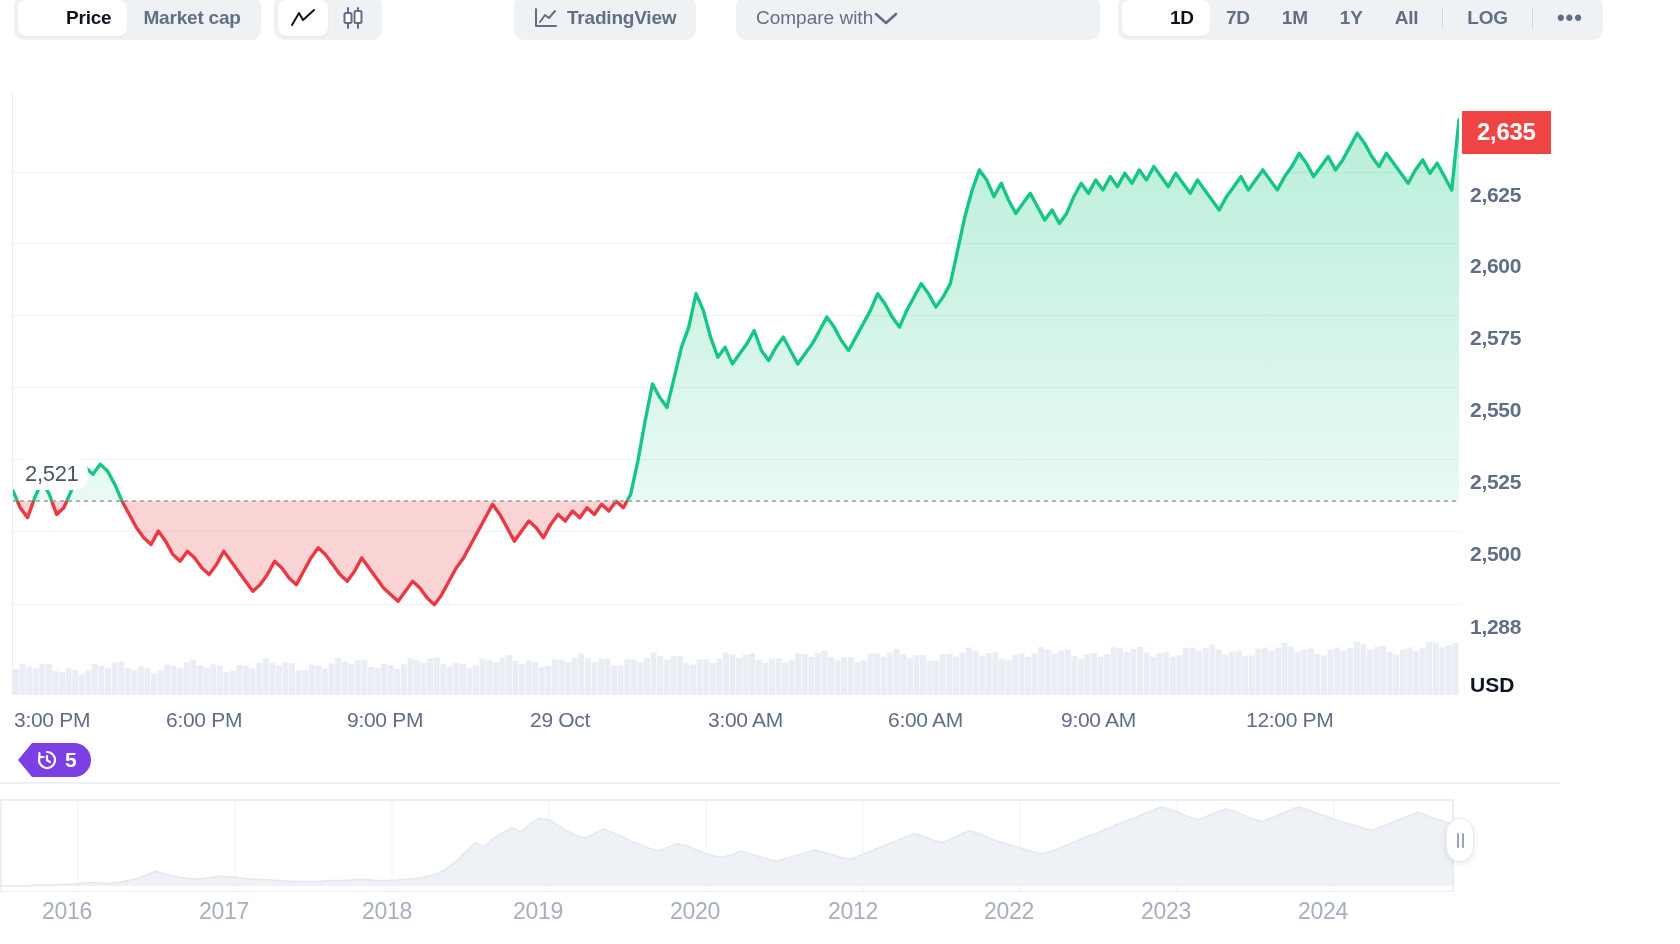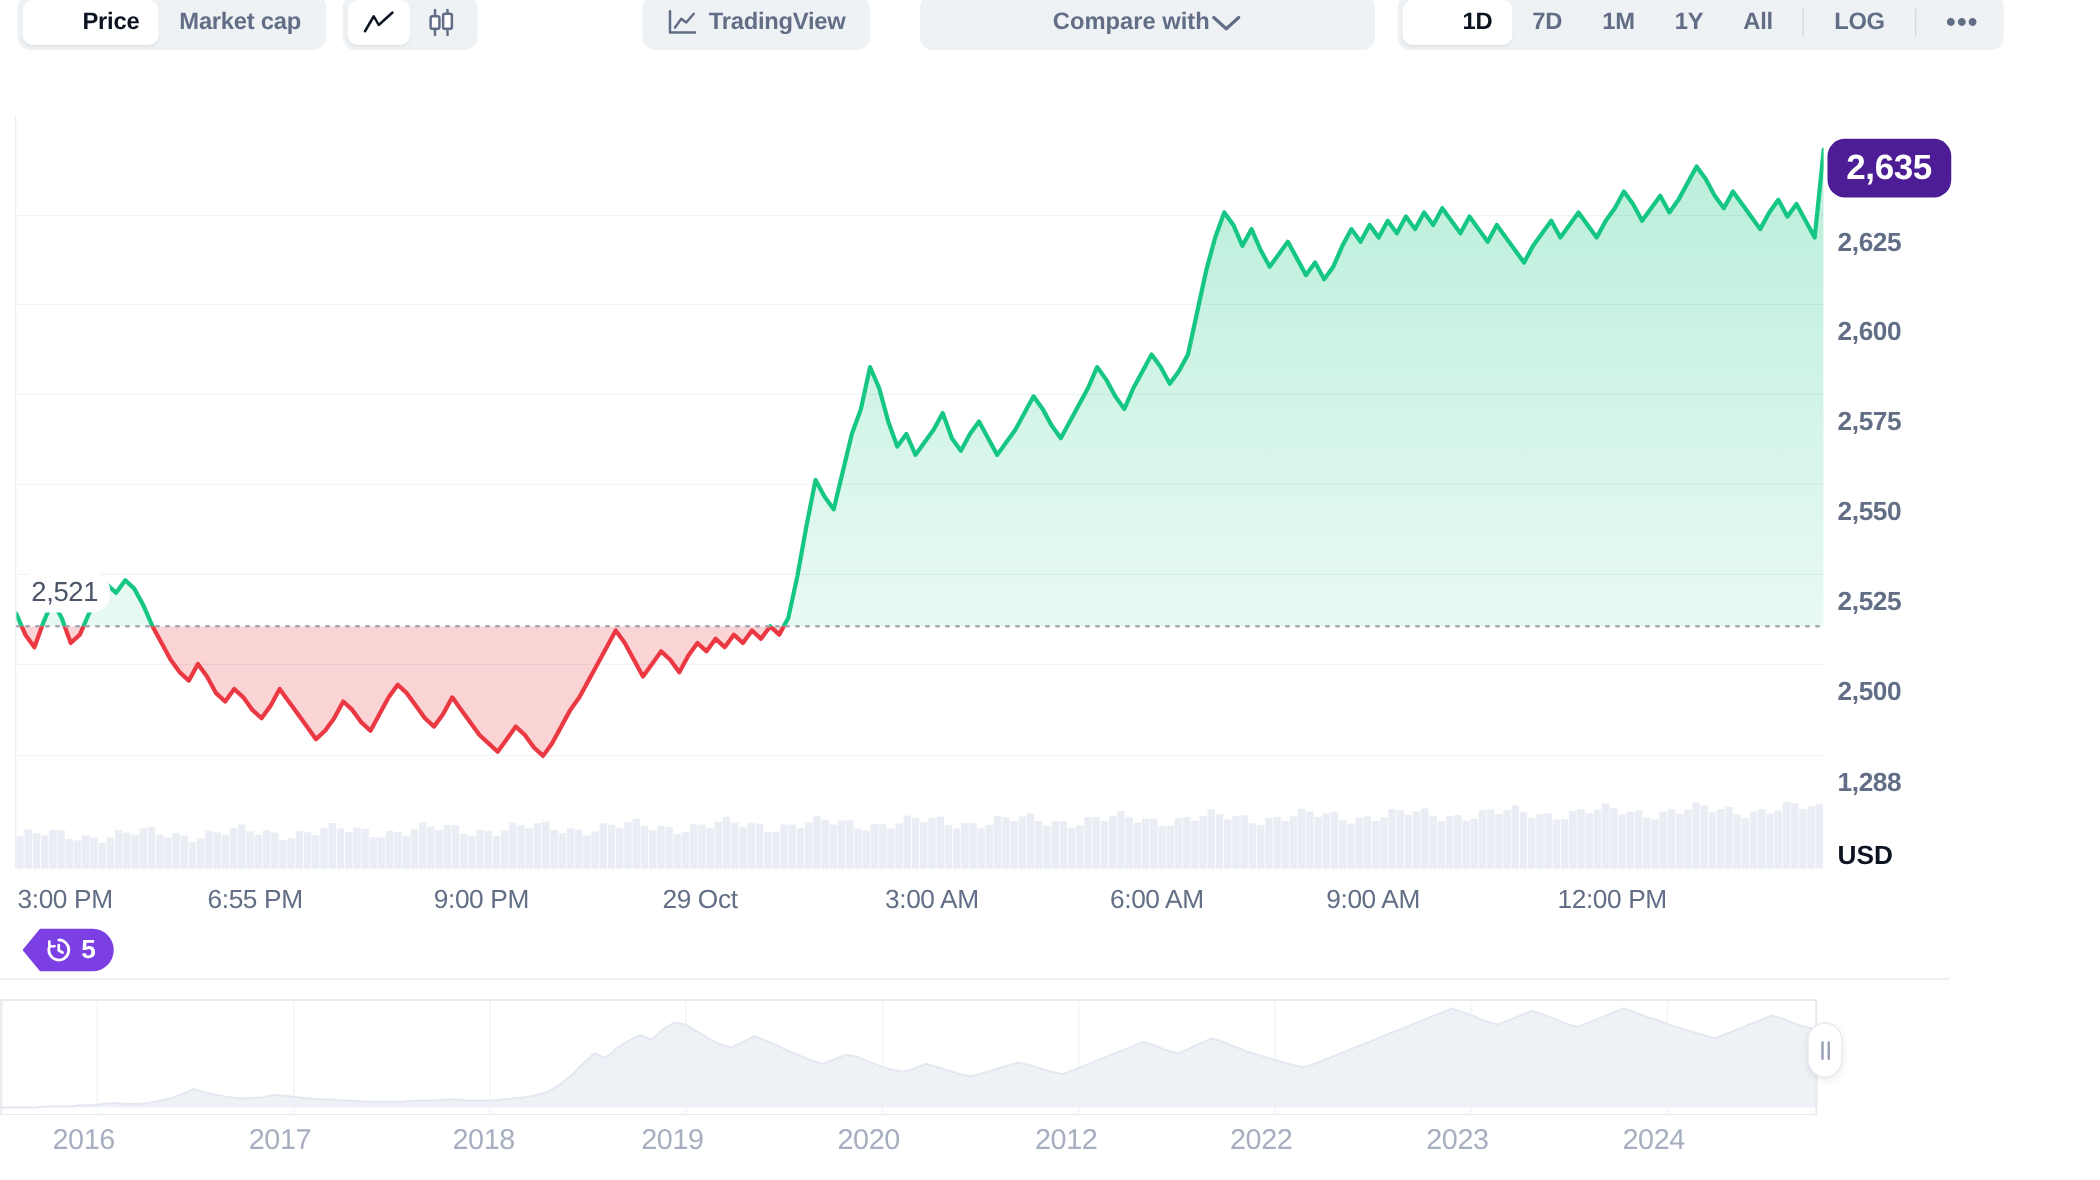--- a/index.html
+++ b/index.html
@@ -29,23 +29,23 @@
   .pill.active { background: #ffffff; color: #0d1421; box-shadow: 0 1px 2px rgba(0,0,0,.06); padding-left: 48px; }
   .pill.icononly { padding: 0 12px; }
 
   .tg-price { left: 14px; }
   .tg-charttype { left: 274px; }
   .tg-tradingview { left: 514px; }
   .tg-compare { left: 736px; width: 364px; }
   .tg-ranges { left: 1118px; }
 
   .compare-inner {
-    display: flex; align-items: center; justify-content: center;
+    display: flex; align-items: center; justify-content: flex-start;
     width: 100%; height: 36px; padding: 0 16px;
-    font-size: 19px; font-weight: 700; color: #616e85; cursor: pointer;
+    font-size: 19px; font-weight: 400; color: #616e85; cursor: pointer;
   }
   .sep { width: 1px; height: 22px; background: #cfd6e4; margin: 0 8px; }
   .dots { font-size: 22px; font-weight: 700; color: #616e85; letter-spacing: 1px; }
 
   svg.icn { display: block; }
 
   
   .chartbox {
     position: absolute; left: 12px; top: 93px;
     width: 1446px; height: 602px;
@@ -62,23 +62,23 @@
   .ylab {
     position: absolute; left: 0; font-size: 21px; font-weight: 700;
     color: #616e85; letter-spacing: -0.3px; white-space: nowrap; margin-top: 24px;
   }
   .ycurrency {
     position: absolute; left: 0; top: 580px;
     font-size: 21px; font-weight: 700; color: #0d1421;
   }
   .pricebadge {
     position: absolute; left: -8px; top: 18px;
-    background: #4c1d95; color: #ffffff;
-    font-size: 28px; font-weight: 700; letter-spacing: -0.3px;
-    padding: 7px 15px 8px; border-radius: 14px; white-space: nowrap;
+    background: #ef4444; color: #ffffff;
+    font-size: 24px; font-weight: 700; letter-spacing: -0.3px;
+    padding: 7px 15px 8px; border-radius: 0; white-space: nowrap;
   }
   .baselabel {
     position: absolute; left: 16px; top: 458px;
     background: #ffffff; color: #4a5568;
     font-size: 22px; font-weight: 500; letter-spacing: -0.3px;
     padding: 3px 9px; border-radius: 14px; white-space: nowrap;
   }
 
   
   .xaxis { position: absolute; left: 0; top: 708px; width: 1560px; height: 30px; }
@@ -467,21 +467,21 @@
     <div class="ylab" style="top:353px">2,525</div>
     <div class="ylab" style="top:425px">2,500</div>
     <div class="ylab" style="top:498px">1,288</div>
     <div class="ycurrency">USD</div>
   </div>
 
   <div class="baselabel">2,521</div>
 
   <div class="xaxis">
     <div class="xlab" style="left:14px">3:00 PM</div>
-    <div class="xlab" style="left:166px">6:55 PM</div>
+    <div class="xlab" style="left:166px">6:00 PM</div>
     <div class="xlab" style="left:347px">9:00 PM</div>
     <div class="xlab" style="left:530px">29 Oct</div>
     <div class="xlab" style="left:708px">3:00 AM</div>
     <div class="xlab" style="left:888px">6:00 AM</div>
     <div class="xlab" style="left:1061px">9:00 AM</div>
     <div class="xlab" style="left:1246px">12:00 PM</div>
   </div>
 
   <div class="histbadge">
     <div class="histtail"></div>

